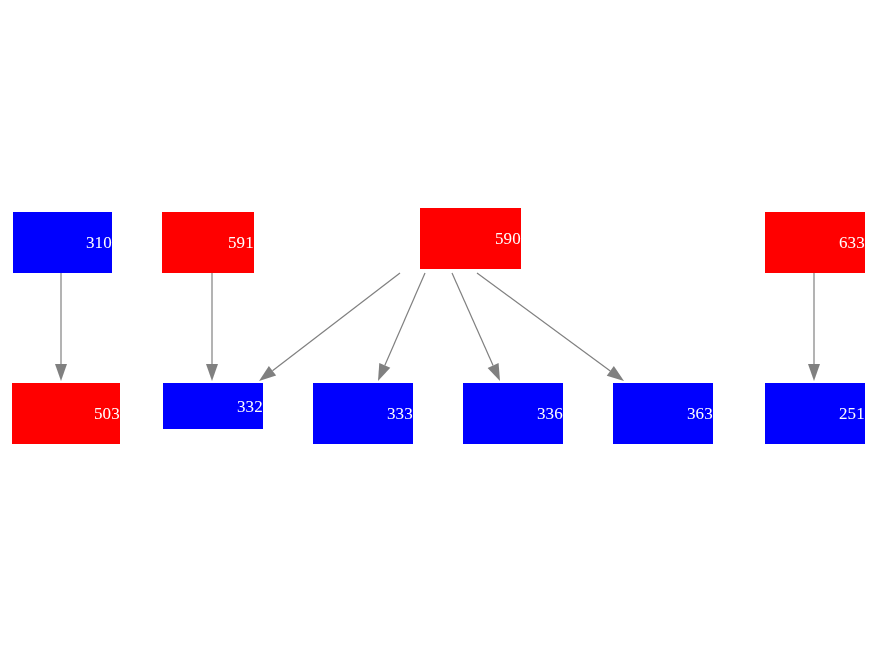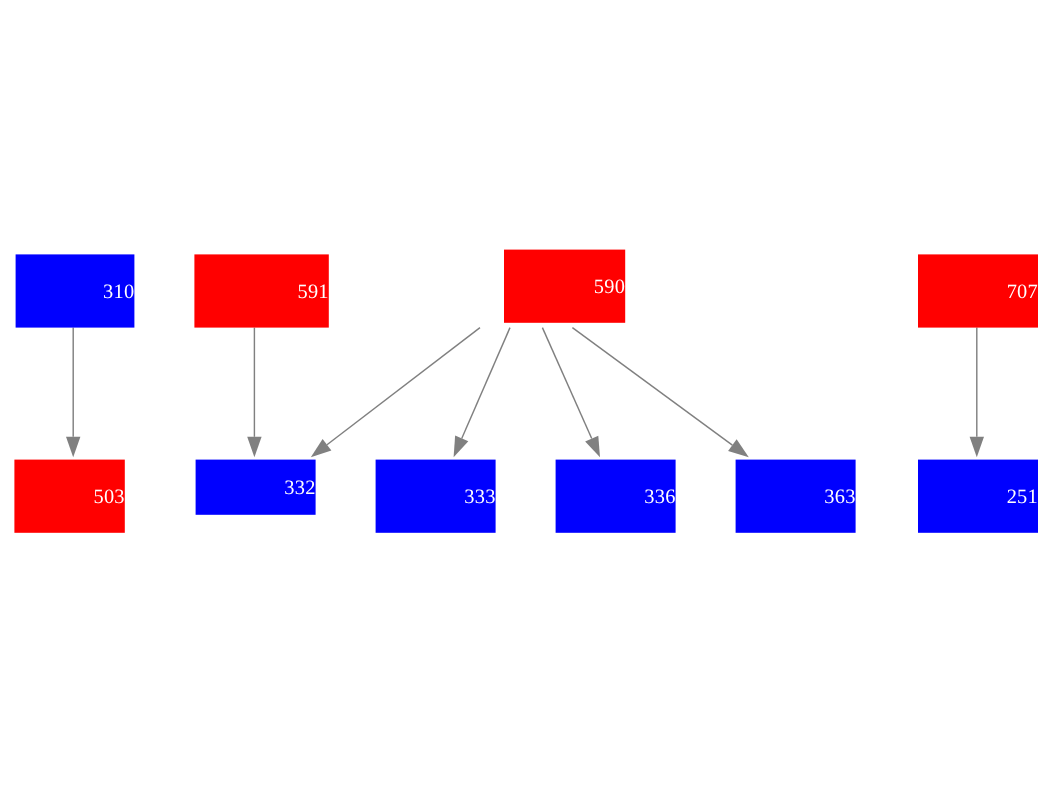--- a/index.html
+++ b/index.html
@@ -72,30 +72,30 @@
       <g>
         <line x1="814" y1="273" x2="814" y2="364" stroke="#808080" stroke-width="1.2"></line>
         <polygon points="814,381 808,364 820,364" fill="#808080"></polygon>
       </g>
     </svg>
 
   <div id="node-layer">
       <div class="node" style="left: 13px; top: 212px; width: 99px; height: 61px; background: rgb(0, 0, 255);">
         <span>310</span>
       </div>
-      <div class="node" style="left: 162px; top: 212px; width: 112px; height: 61px; background: rgb(255, 0, 0);">
+      <div class="node" style="left: 162px; top: 212px; width: 92px; height: 61px; background: rgb(255, 0, 0);">
         <span>591</span>
       </div>
       <div class="node" style="left: 388px; top: 208px; width: 101px; height: 61px; background: rgb(255, 0, 0); margin-left: 32px;">
         <span>590</span>
       </div>
       <div class="node" style="left: 765px; top: 212px; width: 100px; height: 61px; background: rgb(255, 0, 0);">
-        <span>707</span>
+        <span>633</span>
       </div>
-      <div class="node" style="left: 12px; top: 383px; width: 92px; height: 61px; background: rgb(255, 0, 0);">
+      <div class="node" style="left: 12px; top: 383px; width: 108px; height: 61px; background: rgb(255, 0, 0);">
         <span>503</span>
       </div>
       <div class="node" style="left: 163px; top: 383px; width: 100px; height: 46px; background: rgb(0, 0, 255);">
         <span>332</span>
       </div>
       <div class="node" style="left: 313px; top: 383px; width: 100px; height: 61px; background: rgb(0, 0, 255);">
         <span>333</span>
       </div>
       <div class="node" style="left: 463px; top: 383px; width: 100px; height: 61px; background: rgb(0, 0, 255);">
         <span>336</span>

